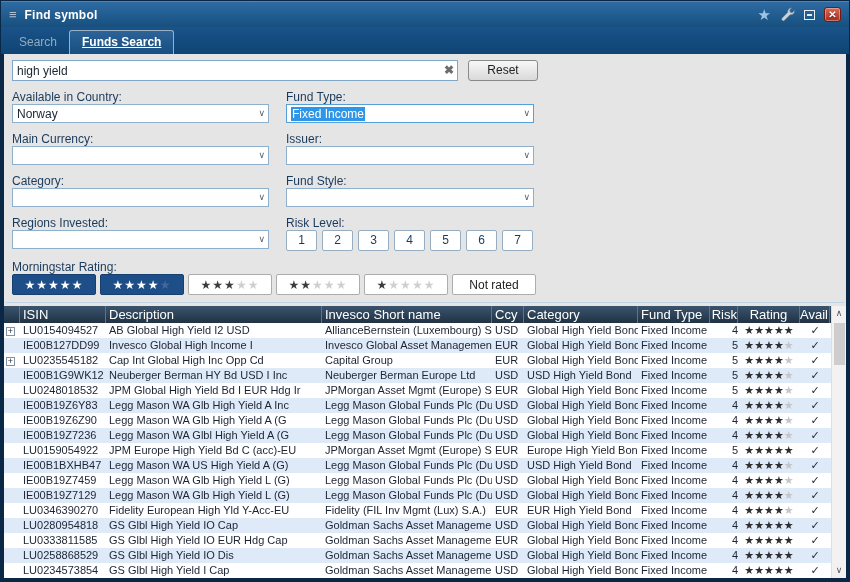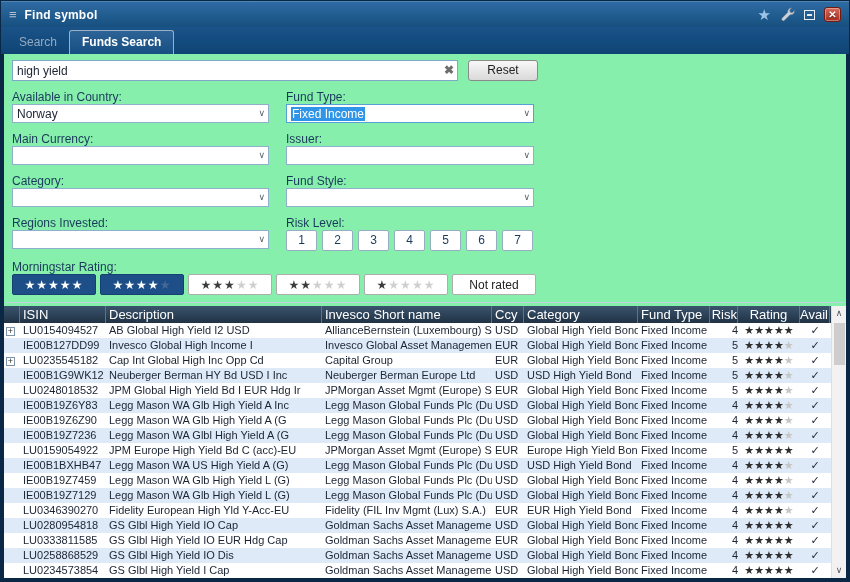--- a/index.html
+++ b/index.html
@@ -20,25 +20,25 @@
   .close-btn{ width:17px; height:15px; border:1px solid #731a10; border-radius:3px;
     background:linear-gradient(#d86a5a,#a62c1e); box-shadow:inset 0 0 0 1px rgba(255,255,255,.35);
     color:#fff; font-size:10px; font-weight:bold; text-align:center; line-height:13px;
     text-shadow:0 1px 1px #5e140c; }
 
   
   .tabstrip{ height:27px; flex:0 0 27px; background:linear-gradient(#1a5389,#0f4474);
     display:flex; align-items:flex-end; padding:0 6px; }
   .tab{ font-size:12px; padding:4px 12px 5px 12px; color:#93aabf; }
   .tab.active{ color:#ffffff; font-weight:bold; border:1px solid #9ab0c4; border-bottom:none;
-    border-radius:3px 3px 0 0; background:linear-gradient(#2d6397,#174f83); }
+    border-radius:3px 3px 0 0; background:linear-gradient(#2d6397,#174f83);text-decoration:underline; }
 
   
   .main{ flex:1; background:#0a2845; padding:0 3px 3px 3px; min-height:0; }
-  .content{ background:#86efac; height:100%; display:flex; flex-direction:column; min-height:0; }
+  .content{ background:#e5e5e5; height:100%; display:flex; flex-direction:column; min-height:0; }
 
   .search-row{ margin:6px 8px 0 8px; display:flex; align-items:center; }
   .search-box{ position:relative; width:446px; }
   .search-input{ width:100%; height:21px; border:1px solid #7fa7c9; font-family:"Liberation Sans",sans-serif;
     font-size:12px; padding:0 20px 0 4px; color:#1b2433; outline:none; background:#fff; }
   .clear-x{ position:absolute; right:4px; top:3px; color:#6e6e6e; font-size:12px; font-weight:bold; }
   .reset-btn{ margin-left:10px; width:70px; height:21px; border:1px solid #8a8a8a; border-radius:3px;
     background:linear-gradient(#f8f8f8,#d9d9d9); font-size:12px; color:#222; text-align:center; line-height:19px; }
 
   .filters{ margin:0 8px; }

